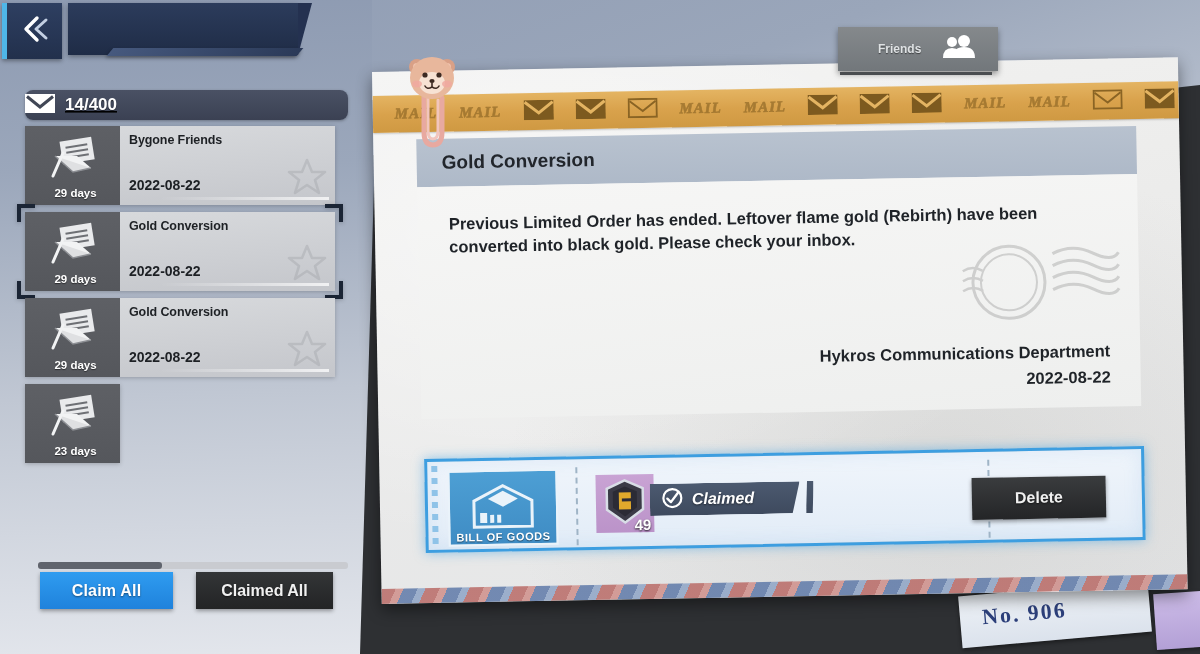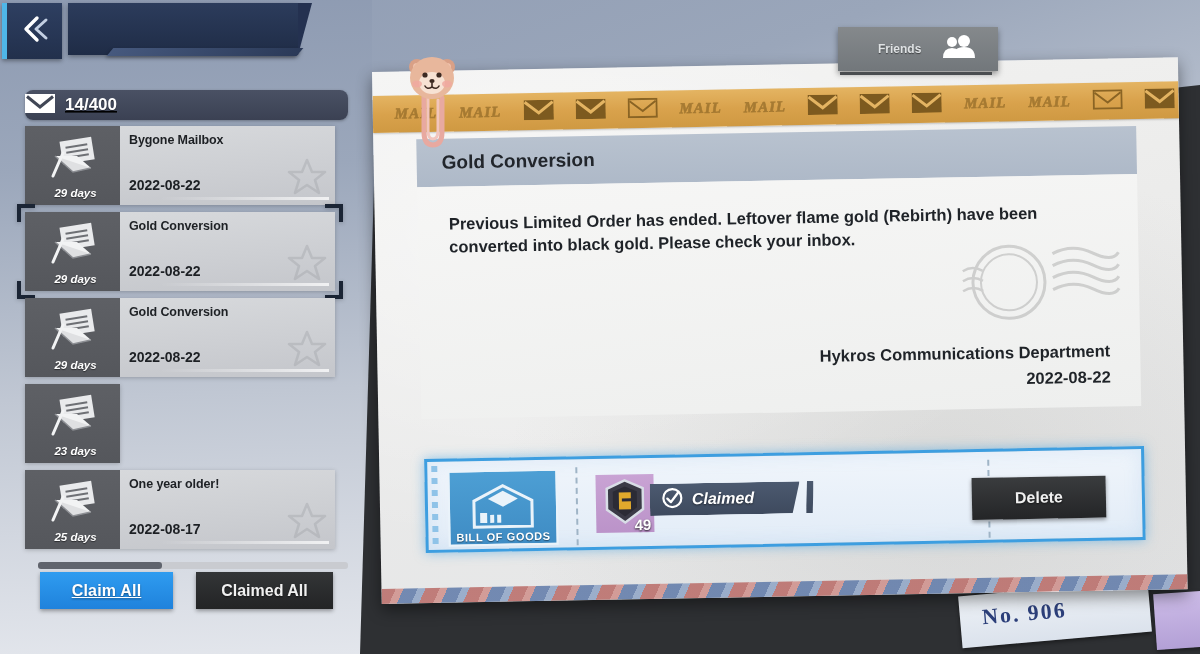--- a/index.html
+++ b/index.html
@@ -89,21 +89,21 @@
     display:flex; filter:drop-shadow(0 1px 2px rgba(0,0,0,.22));
   }
   .mi-icon{
     width:95px; height:79px;
     background:linear-gradient(180deg,#5e6065 0%,#55575c 100%);
     position:relative; display:flex; align-items:center; justify-content:center;
   }
   .mi-icon .glyph{ margin-top:-12px; }
   .mi-days{
     position:absolute; bottom:6px; left:0; width:101px; text-align:center;
-    color:#fff; font-size:11.5px; font-weight:bold; text-shadow:0 1px 1px rgba(0,0,0,.5);font-style:italic;
+    color:#fff; font-size:11.5px; font-weight:bold; text-shadow:0 1px 1px rgba(0,0,0,.5);
   }
   .mi-body{
     flex:1; background:linear-gradient(175deg,#d7d9dc 0%,#cdcfd3 55%,#c4c6cb 100%);
     position:relative; padding:7px 10px 0 9px; overflow:hidden;
   }
   .mi-title{ font-size:12.5px; font-weight:bold; color:#1d2024; letter-spacing:-.1px; }
   .mi-date{ position:absolute; left:9px; bottom:12px; font-size:14px; font-weight:bold; color:#1d2024; }
   .mi-star{ position:absolute; right:8px; bottom:4px; opacity:.35; }
   .mi-sheen{
     position:absolute; left:40px; bottom:5px; right:6px; height:3px;
@@ -123,21 +123,21 @@
   }
   #list-scroll .thumb{ width:40%; height:7px; background:#60646d; border-radius:3px; }
 
   
   #claim-all{
     position:absolute; left:40px; top:572px; width:133px; height:37px;
     background:linear-gradient(180deg,#2f9cf0 0%,#1f82dc 100%);
     display:flex; align-items:center; justify-content:center;
     color:#fff; font-size:16px; font-weight:bold; letter-spacing:.2px;
     text-shadow:0 1px 2px rgba(0,0,0,.45);
-    box-shadow:0 2px 4px rgba(0,0,0,.35); overflow:hidden;text-decoration:underline;
+    box-shadow:0 2px 4px rgba(0,0,0,.35); overflow:hidden;
   }
   #delete-all{
     position:absolute; left:196px; top:572px; width:137px; height:37px;
     background:linear-gradient(180deg,#333537 0%,#232425 100%);
     display:flex; align-items:center; justify-content:center;
     color:#f0f0f0; font-size:16px; font-weight:bold;
     text-shadow:0 1px 2px rgba(0,0,0,.6);
     box-shadow:0 2px 4px rgba(0,0,0,.35);
   }
 
@@ -522,21 +522,21 @@
               <path d="M19 20 H41"></path>
           </g>
           <path d="M8 20 L30 20 L44 32 L22 32 Z" fill="#f2f3f4"></path>
           <path d="M8 20 L26 36 L44 32" fill="#dfe0e2" stroke="#8d8f94" stroke-width="1.5"></path>
           <path d="M6 40 L16 17" stroke="#f2f3f4" stroke-width="3" stroke-linecap="round"></path>
         </svg>
       </span>
       <span class="mi-days">29 days</span>
     </div>
     <div class="mi-body">
-      <div class="mi-title">Bygone Mailbox</div>
+      <div class="mi-title">Bygone Friends</div>
       <div class="mi-date">2022-08-22</div>
       <span class="mi-star">
         <svg width="40" height="40" viewBox="0 0 40 40">
           <path d="M20 3 L25 15 L38 15 L28 23 L32 36 L20 28 L8 36 L12 23 L2 15 L15 15 Z" fill="none" stroke="#9b9ea3" stroke-width="2.6" stroke-linejoin="round"></path>
         </svg>
       </span>
       <div class="mi-sheen"></div>
     </div>
   </div>
 
@@ -615,46 +615,20 @@
           <path d="M8 20 L30 20 L44 32 L22 32 Z" fill="#f2f3f4"></path>
           <path d="M8 20 L26 36 L44 32" fill="#dfe0e2" stroke="#8d8f94" stroke-width="1.5"></path>
           <path d="M6 40 L16 17" stroke="#f2f3f4" stroke-width="3" stroke-linecap="round"></path>
         </svg>
       </span>
       <span class="mi-days">23 days</span>
     </div>
   </div>
 
   <div class="mail-item">
-    <div class="mi-icon">
-      <span class="glyph">
-        <svg width="52" height="44" viewBox="0 0 52 44">
-          <path d="M14 3 L46 3 L46 26 L14 26 Z" fill="#e9eaec" transform="rotate(-9 30 14)"></path>
-          <g stroke="#6e7075" stroke-width="2" transform="rotate(-9 30 14)">
-            <path d="M19 10 H41"></path>
-              <path d="M19 15 H41"></path>
-              <path d="M19 20 H41"></path>
-          </g>
-          <path d="M8 20 L30 20 L44 32 L22 32 Z" fill="#f2f3f4"></path>
-          <path d="M8 20 L26 36 L44 32" fill="#dfe0e2" stroke="#8d8f94" stroke-width="1.5"></path>
-          <path d="M6 40 L16 17" stroke="#f2f3f4" stroke-width="3" stroke-linecap="round"></path>
-        </svg>
-      </span>
-      <span class="mi-days">25 days</span>
-    </div>
-    <div class="mi-body">
-      <div class="mi-title">One year older!</div>
-      <div class="mi-date">2022-08-17</div>
-      <span class="mi-star">
-        <svg width="40" height="40" viewBox="0 0 40 40">
-          <path d="M20 3 L25 15 L38 15 L28 23 L32 36 L20 28 L8 36 L12 23 L2 15 L15 15 Z" fill="none" stroke="#9b9ea3" stroke-width="2.6" stroke-linejoin="round"></path>
-        </svg>
-      </span>
-      <div class="mi-sheen"></div>
-    </div>
   </div>
 </div>
 
 <div id="list-scroll">
   <div class="thumb"></div>
 </div>
 
 <div id="claim-all">Claim All</div>
 <div id="delete-all">Claimed All</div>
 

